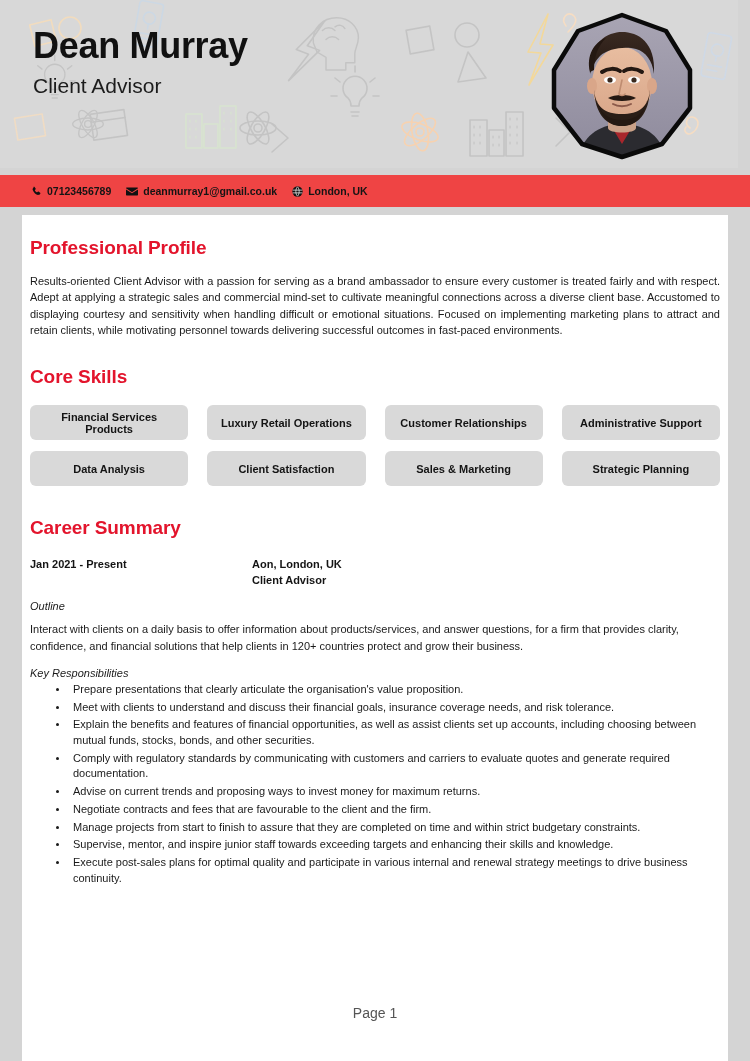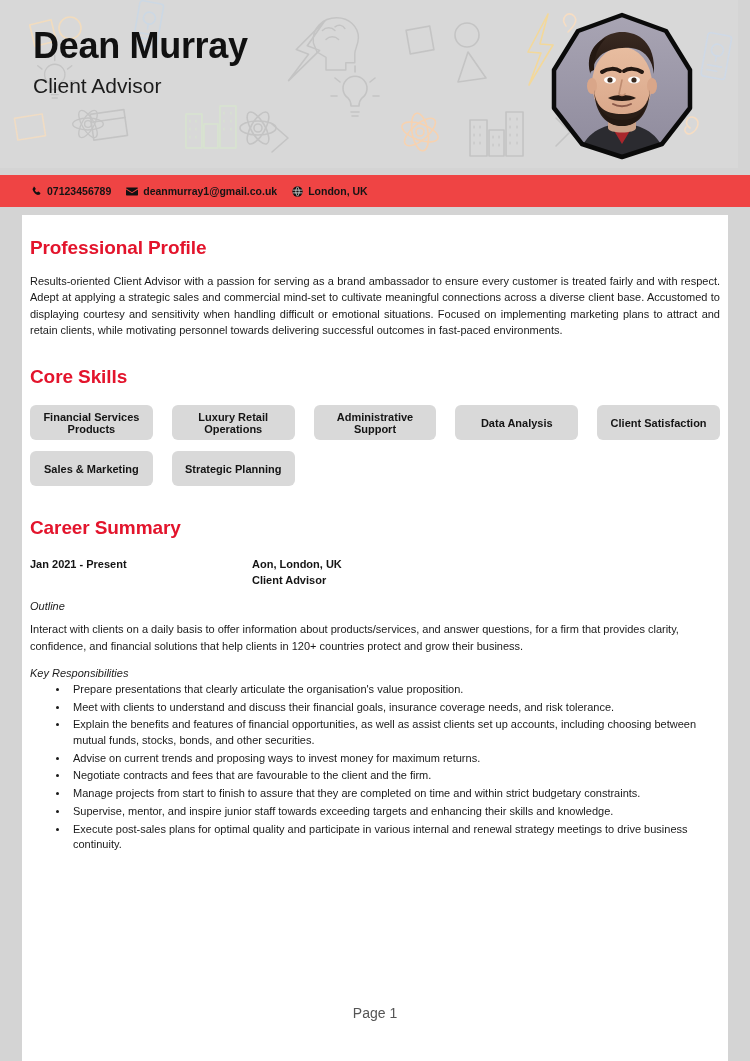--- a/index.html
+++ b/index.html
@@ -125,21 +125,21 @@
     color: #1a1a1a;
     text-align: justify;
     margin: 14px 0 0 0;
   }
 
   
   .skills-title { margin-top: 28px; }
   .skills-grid {
     margin-top: 17px;
     display: grid;
-    grid-template-columns: repeat(5, 1fr);
+    grid-template-columns: repeat(4, 1fr);
     column-gap: 19px;
     row-gap: 11px;
   }
   .skill-pill {
     background: #d9d9d9;
     border-radius: 6px;
     height: 35px;
     display: flex;
     align-items: center;
     justify-content: center;
@@ -413,20 +413,21 @@
 
   <div class="card">
 
     <h2 class="section-title profile-title">Professional Profile</h2>
     <p class="body-text">Results-oriented Client Advisor with a passion for serving as a brand ambassador to ensure every customer is treated fairly and with respect. Adept at applying a strategic sales and commercial mind-set to cultivate meaningful connections across a diverse client base. Accustomed to displaying courtesy and sensitivity when handling difficult or emotional situations. Focused on implementing marketing plans to attract and retain clients, while motivating personnel towards delivering successful outcomes in fast-paced environments.</p>
 
     <h2 class="section-title skills-title">Core Skills</h2>
     <div class="skills-grid">
       <div class="skill-pill">Financial Services Products</div>
       <div class="skill-pill">Luxury Retail Operations</div>
+      <div class="skill-pill">Customer Relationships</div>
       <div class="skill-pill">Administrative Support</div>
       <div class="skill-pill">Data Analysis</div>
       <div class="skill-pill">Client Satisfaction</div>
       <div class="skill-pill">Sales &amp; Marketing</div>
       <div class="skill-pill">Strategic Planning</div>
     </div>
 
     <h2 class="section-title career-title">Career Summary</h2>
 
     <div class="job-row">
@@ -438,20 +439,21 @@
     </div>
 
     <p class="sub-label">Outline</p>
     <p class="outline-text">Interact with clients on a daily basis to offer information about products/services, and answer questions, for a firm that provides clarity, confidence, and financial solutions that help clients in 120+ countries protect and grow their business.</p>
 
     <p class="sub-label resp-label">Key Responsibilities</p>
     <ul class="resp-list">
       <li>Prepare presentations that clearly articulate the organisation's value proposition.</li>
       <li>Meet with clients to understand and discuss their financial goals, insurance coverage needs, and risk tolerance.</li>
       <li>Explain the benefits and features of financial opportunities, as well as assist clients set up accounts, including choosing between mutual funds, stocks, bonds, and other securities.</li>
+      <li>Comply with regulatory standards by communicating with customers and carriers to evaluate quotes and generate required documentation.</li>
       <li>Advise on current trends and proposing ways to invest money for maximum returns.</li>
       <li>Negotiate contracts and fees that are favourable to the client and the firm.</li>
       <li>Manage projects from start to finish to assure that they are completed on time and within strict budgetary constraints.</li>
       <li>Supervise, mentor, and inspire junior staff towards exceeding targets and enhancing their skills and knowledge.</li>
       <li>Execute post-sales plans for optimal quality and participate in various internal and renewal strategy meetings to drive business continuity.</li>
     </ul>
 
     <div class="footer">Page 1</div>
   </div>
 

